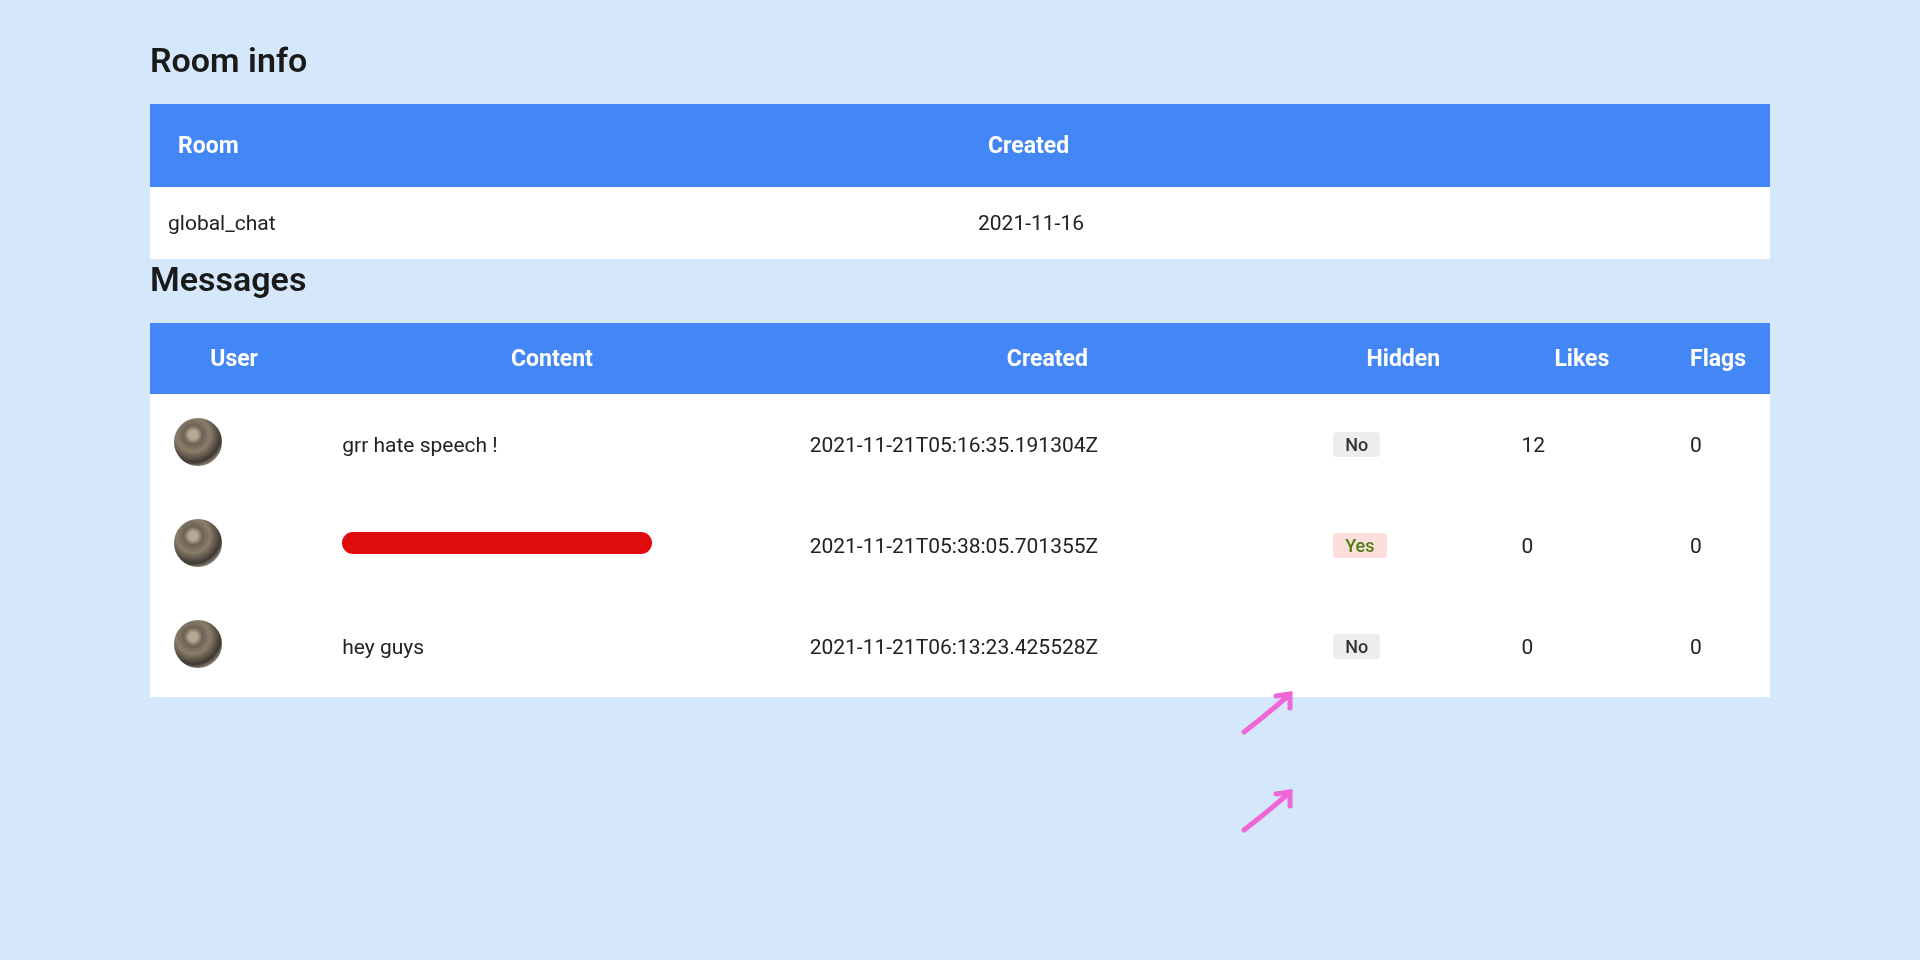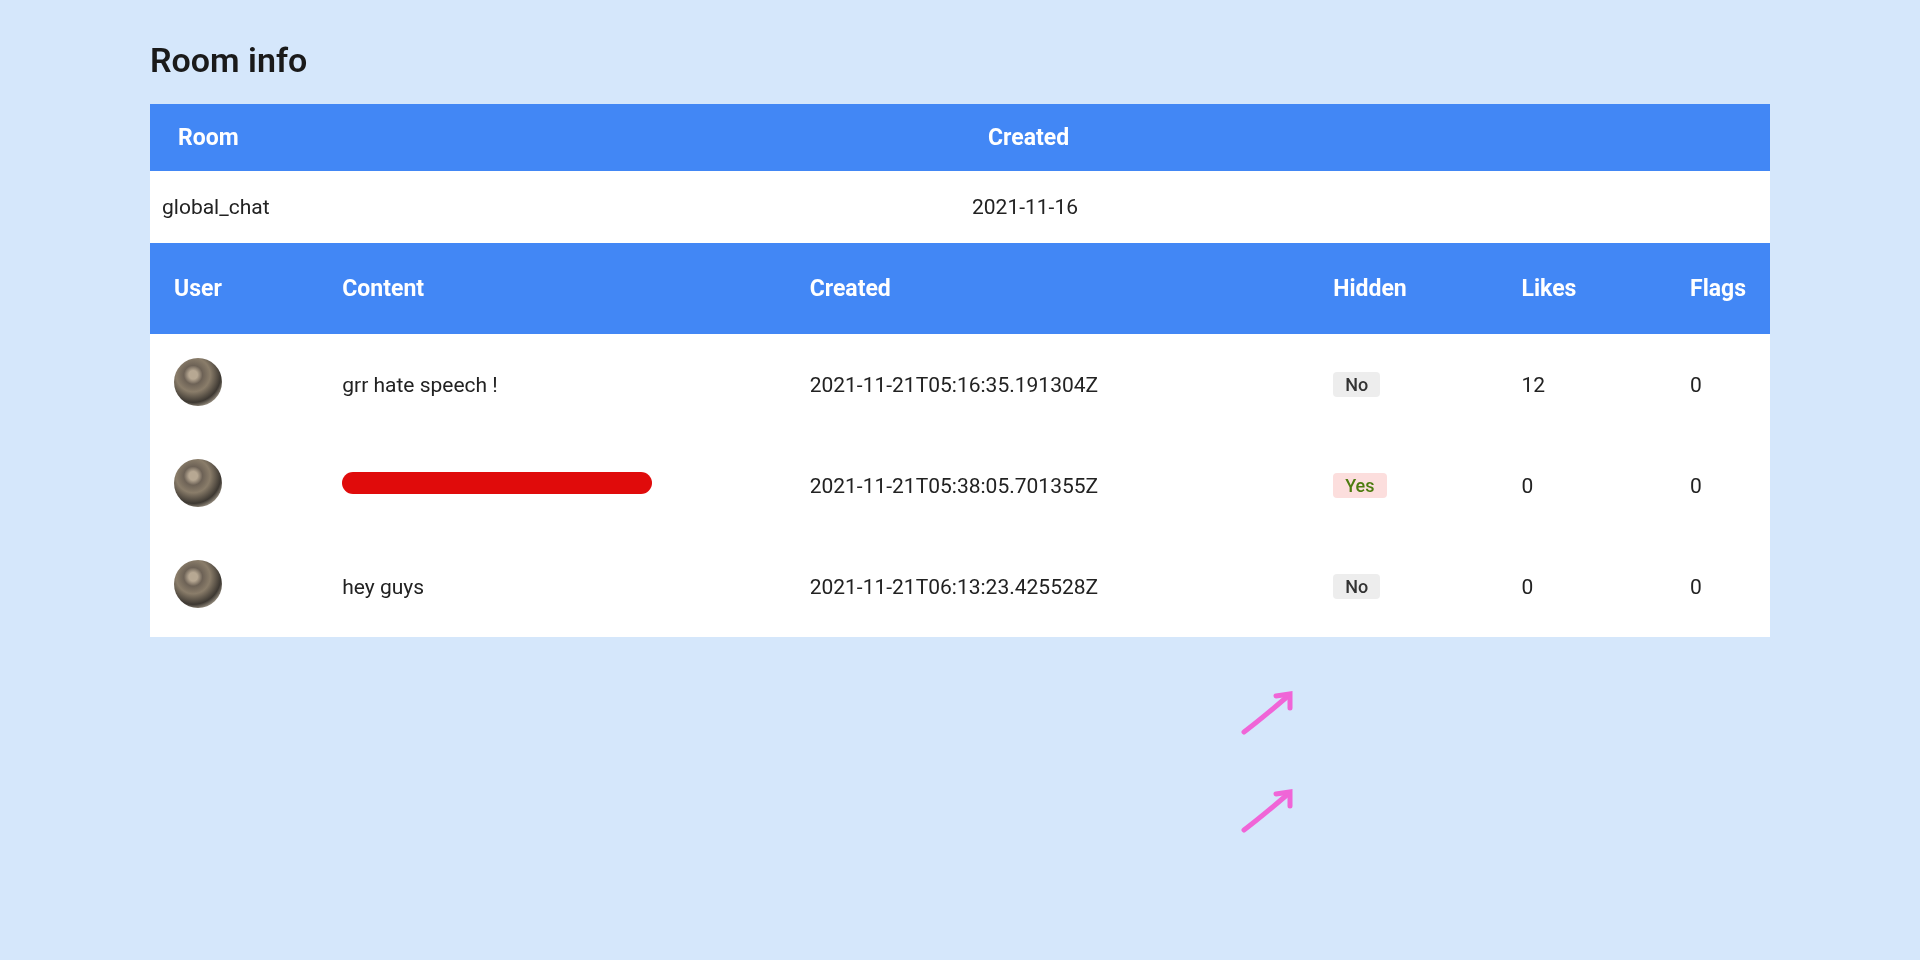--- a/index.html
+++ b/index.html
@@ -25,30 +25,30 @@
     width: 100%;
     border-collapse: collapse;
     background: #fff;
   }
   thead th {
     background: #4287f5;
     color: #fff;
     font-weight: 700;
     font-size: 23px;
     text-align: left;
-    padding: 20px 28px;
+    padding: 28px 28px;
   }
   tbody td {
     font-size: 21px;
-    padding: 24px 12px;
+    padding: 24px 18px;
     color: #222;
     vertical-align: middle;
   }
 
-  .msg-table thead th { padding: 32px 24px; }
+  .msg-table thead th { padding: 22px 24px; text-align: center; }
   .msg-table tbody td { padding: 24px 24px; }
 
   .col-user    { width: 170px; }
   .col-content { width: 470px; }
   .col-created { width: 530px; }
   .col-hidden  { width: 190px; }
   .col-likes   { width: 170px; }
   .col-flags   { width: auto; }
 
   .room-col-room    { width: 50%; }
@@ -104,20 +104,21 @@
     <tbody>
       <tr>
         <td>global_chat</td>
         <td>2021-11-16</td>
       </tr>
     </tbody>
   </table>
 </div>
 
 <div class="section">
+  <h2 class="section-title">Messages</h2>
   <table class="msg-table">
     <thead>
       <tr>
         <th class="col-user">User</th>
         <th class="col-content">Content</th>
         <th class="col-created">Created</th>
         <th class="col-hidden">Hidden</th>
         <th class="col-likes">Likes</th>
         <th class="col-flags">Flags</th>
       </tr>

